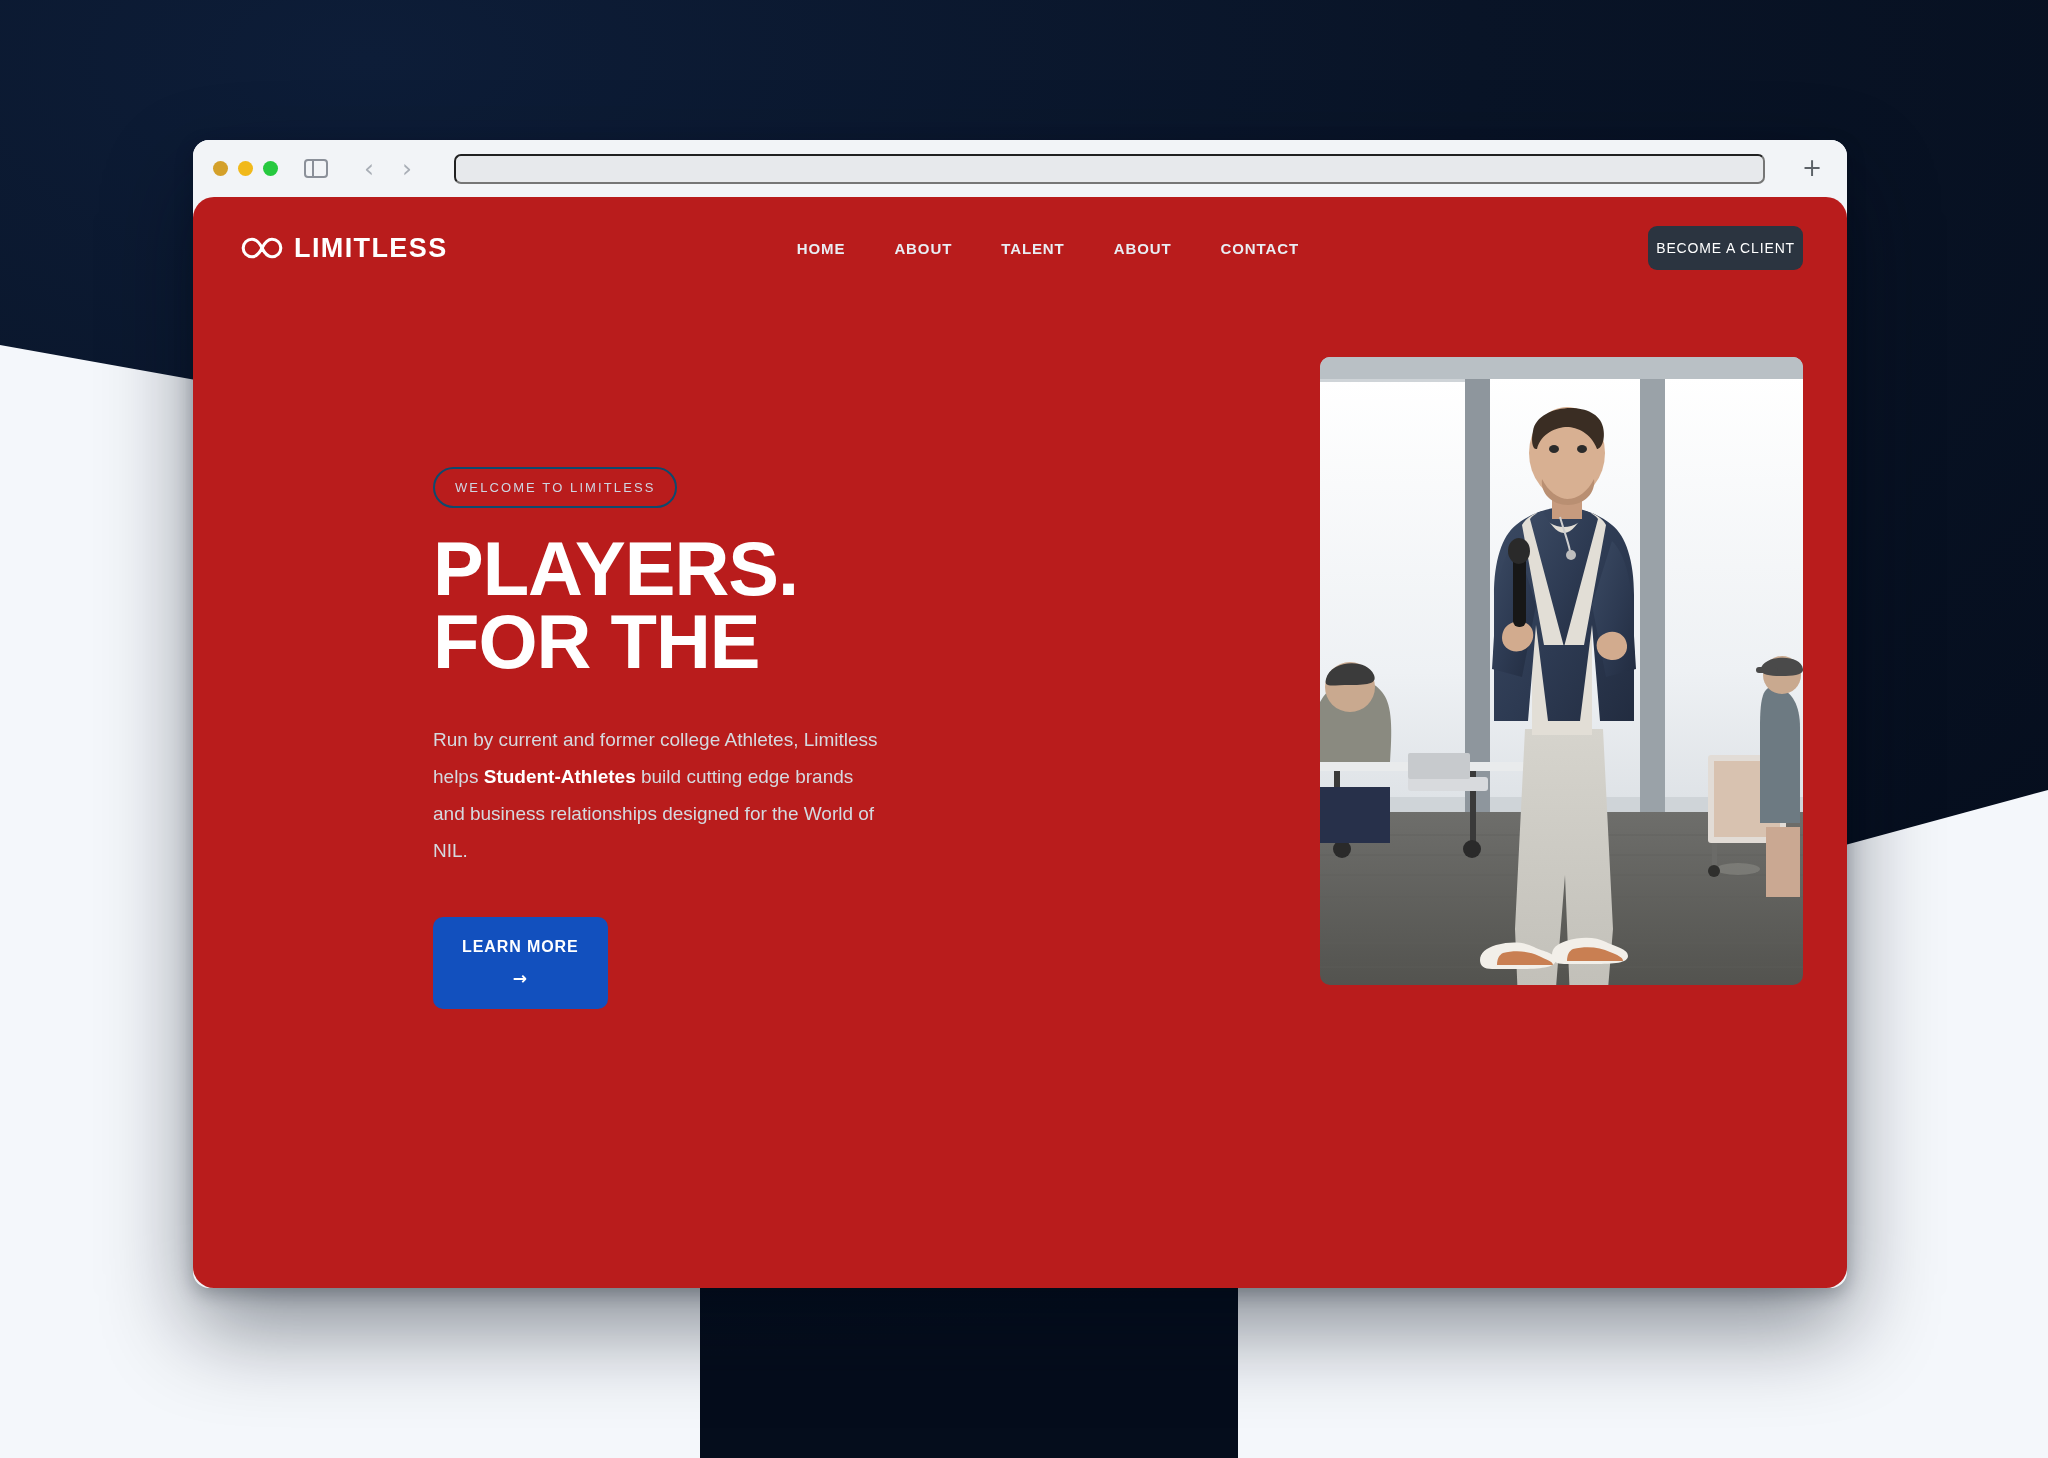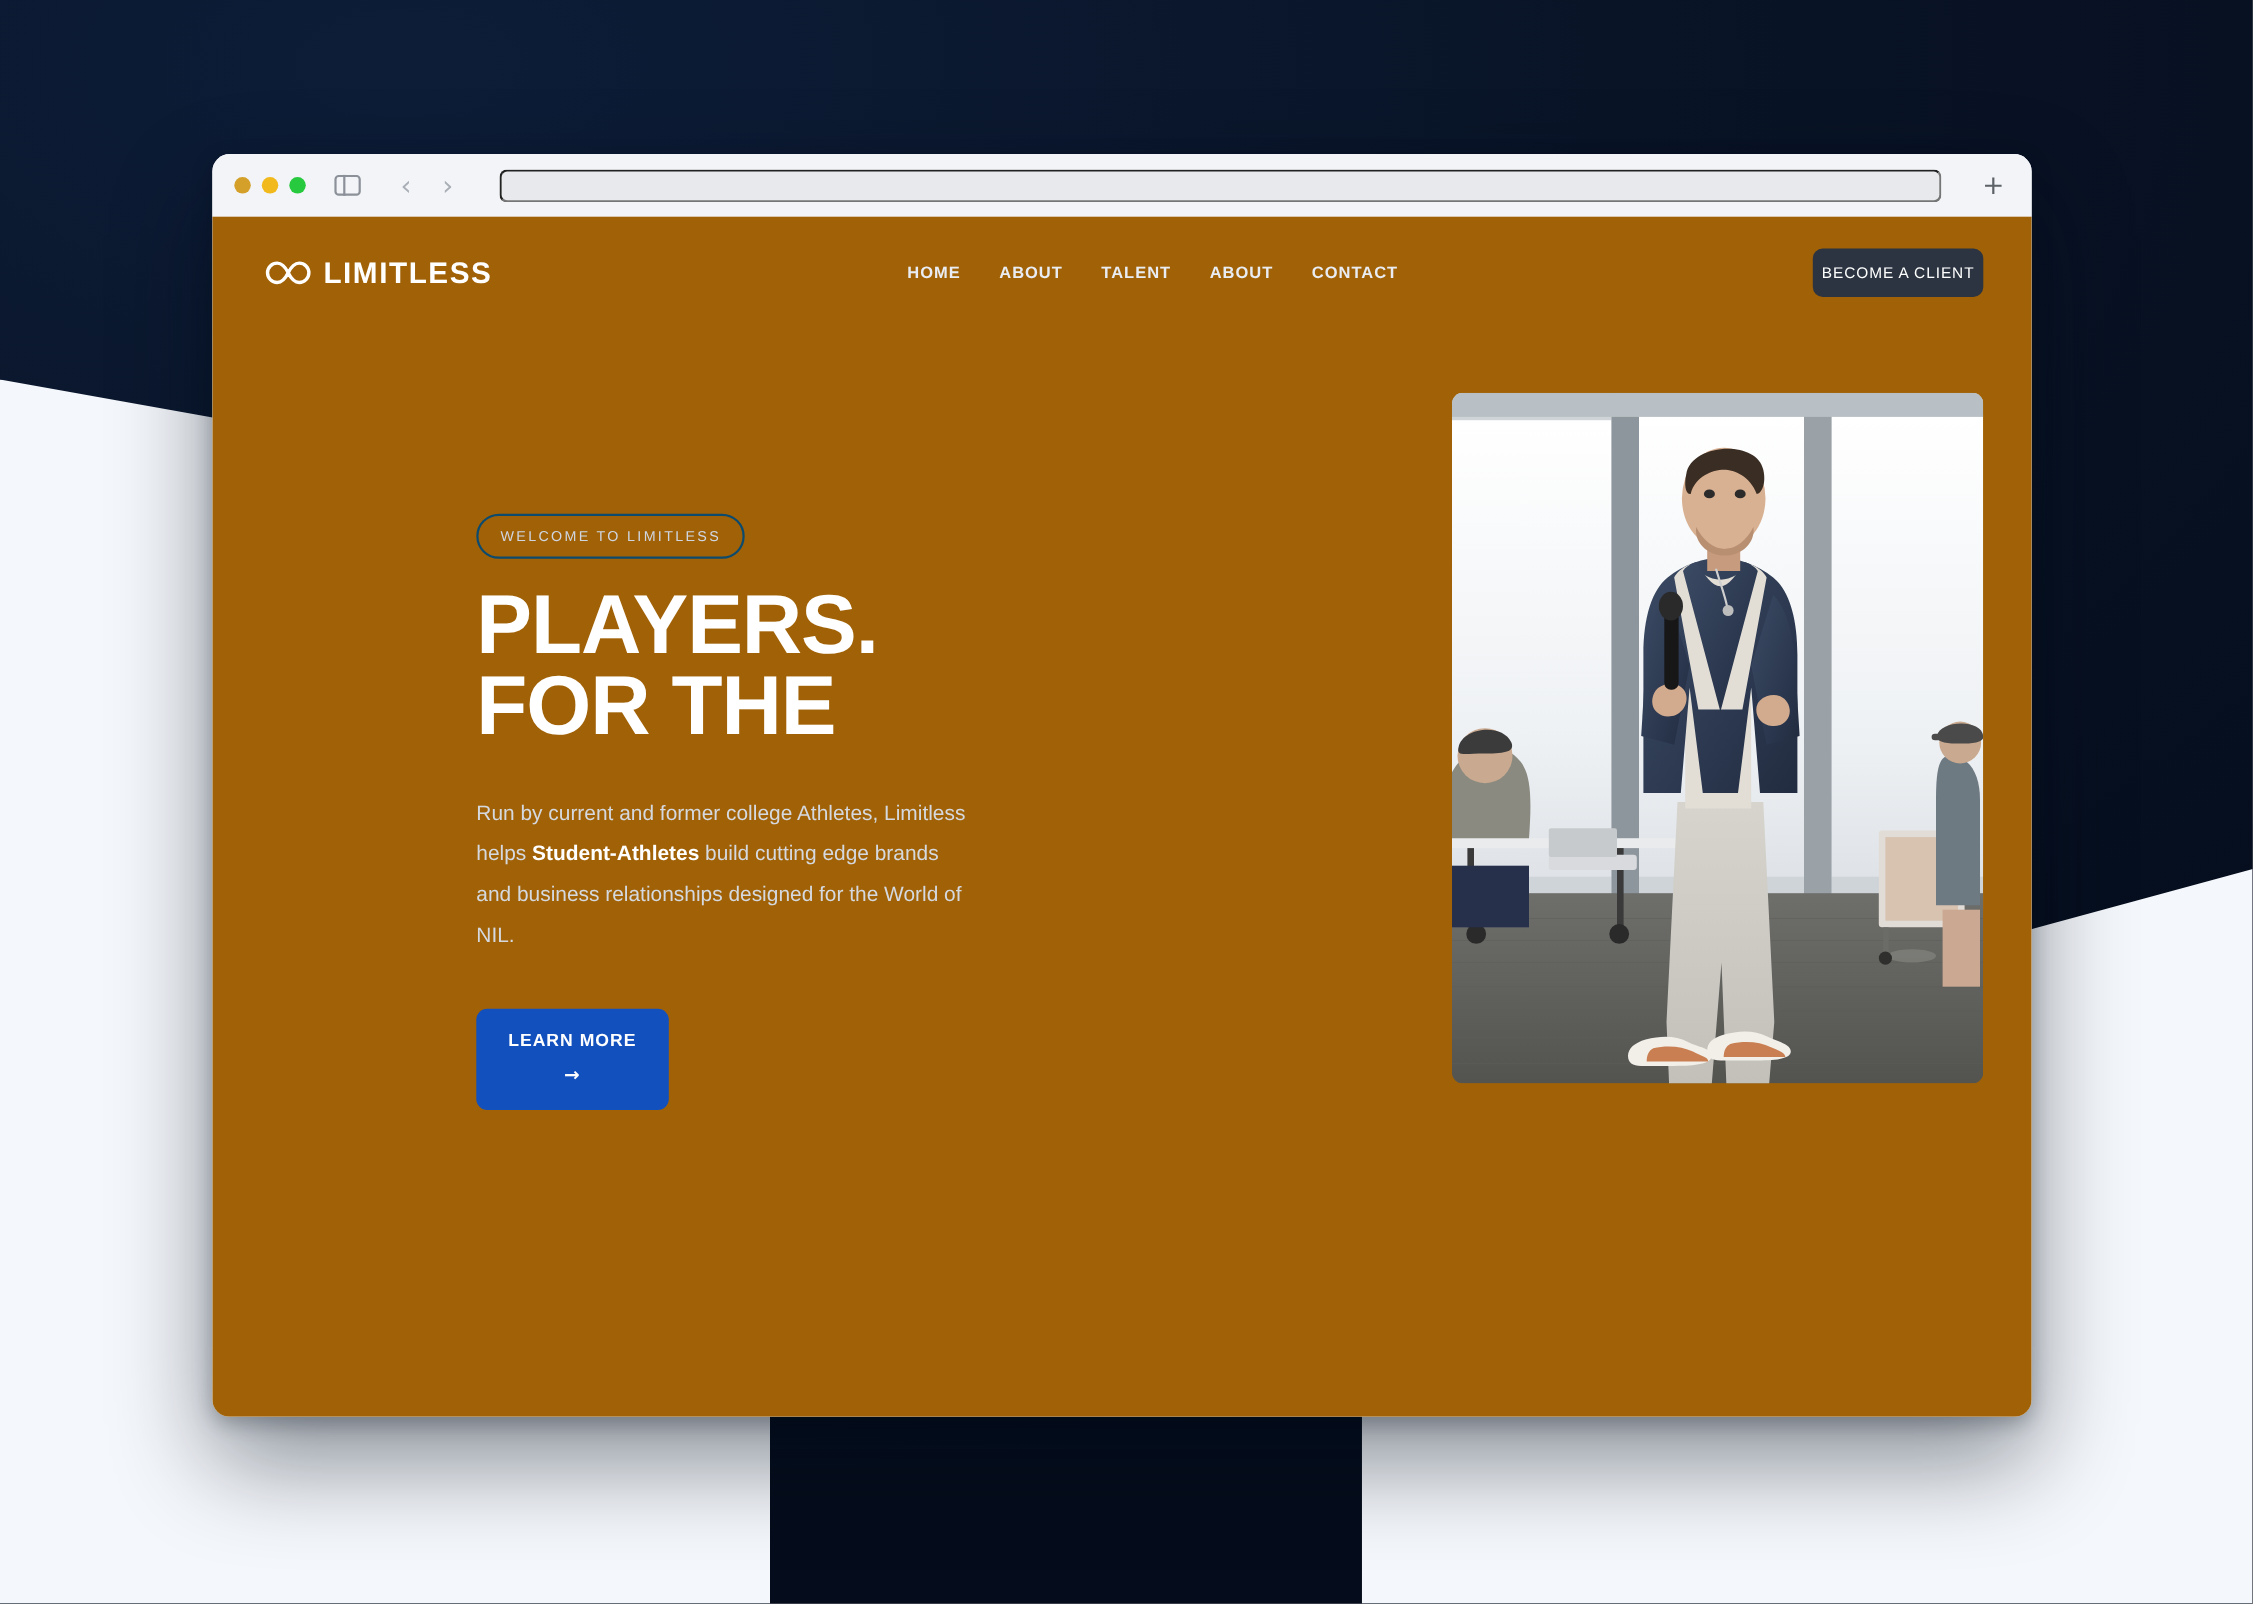--- a/index.html
+++ b/index.html
@@ -99,22 +99,23 @@
     color:#5d6268; font-size:24px; line-height:24px;
     text-align:center;
     font-family:"DejaVu Sans", sans-serif;
     flex:0 0 auto;
   }
 
   
   #viewport {
     flex:1 1 auto;
     position:relative;
-    background:#a16207;
+    background:#b91c1c;
     overflow:hidden;
+    border-radius:21px;
   }
   #hero-glow {
     position:absolute; left:0; right:0; top:0; height:520px;
     background:
       radial-gradient(68% 150% at 50% -28%, #1b4a91 0%, #123col 0%, #0d2a57 34%, #060f24 64%, #000000 100%);
     pointer-events:none;
   }
 
   
   #site-header {
@@ -132,21 +133,21 @@
     color:#fff;
     font-size:27px;
     font-weight:700;
     letter-spacing:1.4px;
     font-family:"Liberation Sans", sans-serif;
   }
 
   #main-nav {
     flex:1 1 auto;
     display:flex; align-items:flex-start; justify-content:center;
-    gap:35px;
+    gap:49px;
   }
   .nav-link {
     color:#e9edf3;
     font-size:15px;
     font-weight:700;
     letter-spacing:.9px;
     text-decoration:none;
     white-space:nowrap;
   }
 

